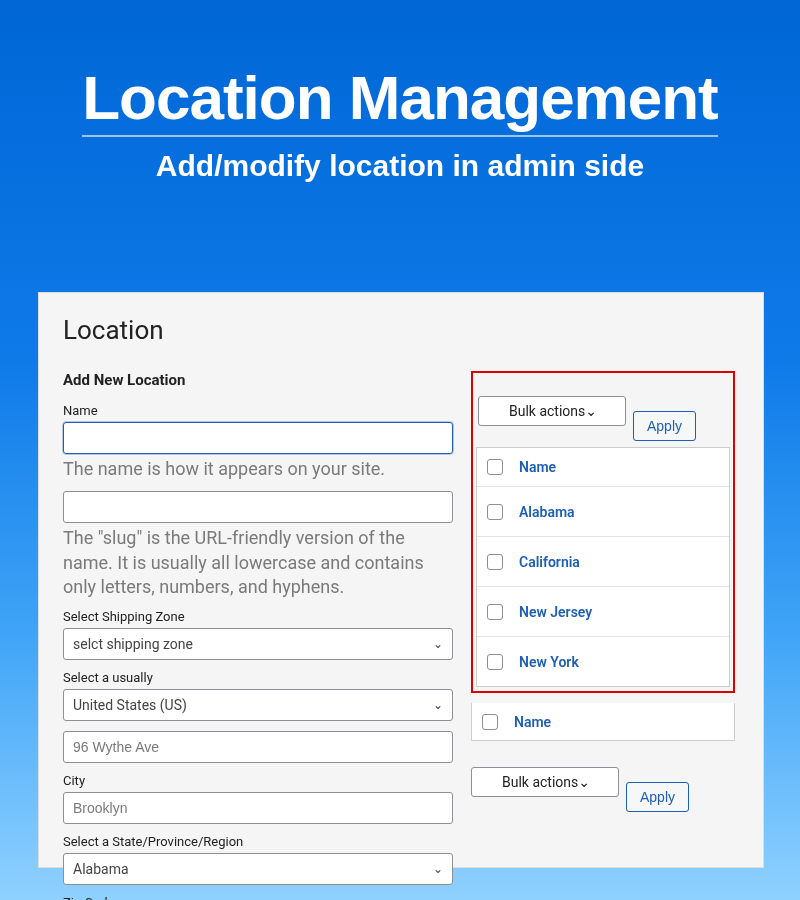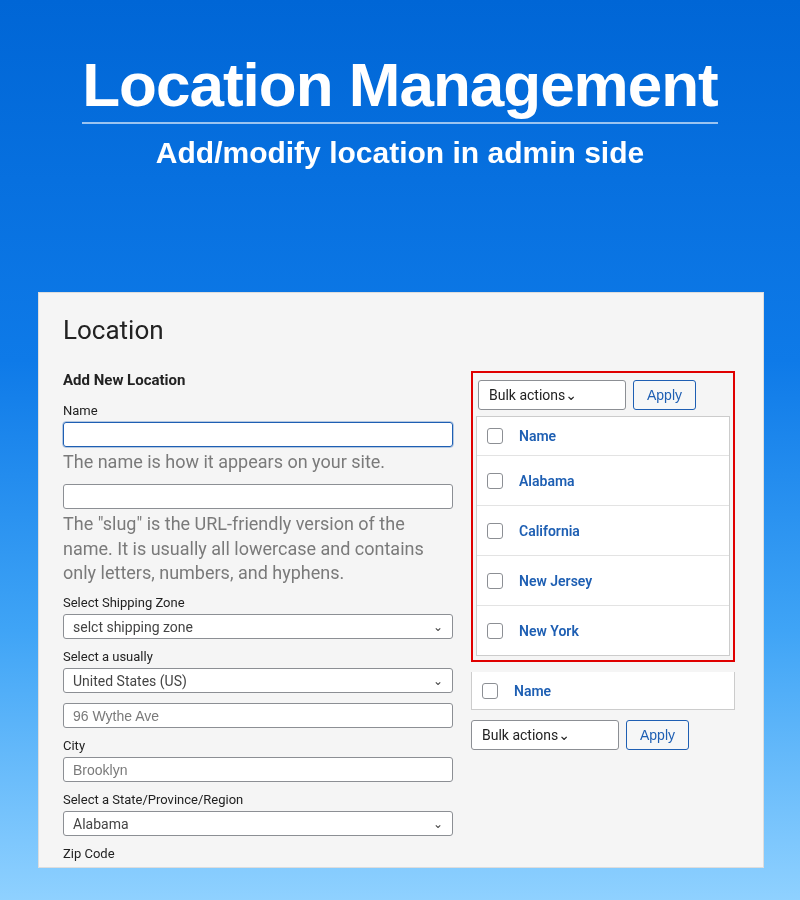--- a/index.html
+++ b/index.html
@@ -2,21 +2,21 @@
 <html><head>
 <meta charset="utf-8">
 <style>
   * { box-sizing: border-box; margin: 0; padding: 0; }
   html, body { width: 800px; height: 900px; }
   body {
     font-family: -apple-system, BlinkMacSystemFont, "Segoe UI", Roboto, sans-serif;
     background: linear-gradient(180deg, #0066D6 0%, #0E7AE8 40%, #3FA4F6 70%, #8FD1FF 100%);
     overflow: hidden;
   }
-  .hero { text-align: center; padding-top: 49px; color: #fff; }
+  .hero { text-align: center; padding-top: 62px; color: #fff; }
   .hero h1 {
     font-size: 62px; font-weight: 800; letter-spacing: -1px;
     font-family: "Segoe UI", "Helvetica Neue", Arial, sans-serif;
     font-stretch: condensed;
     border-bottom: 2px solid rgba(255,255,255,0.6);
     display: inline-block; padding-bottom: 2px;
   }
   .hero h2 {
     font-size: 30px; font-weight: 700; margin-top: 12px;
     font-family: "Segoe UI", "Helvetica Neue", Arial, sans-serif;
@@ -28,37 +28,37 @@
   }
   .panel-title { font-size: 26px; font-weight: 400; color: #222; margin-bottom: 26px; }
   .columns { display: flex; gap: 18px; }
   .left { flex: 0 0 390px; }
   .right { flex: 1; position: relative; }
   .sub-title { font-size: 15px; font-weight: 700; color: #222; margin-bottom: 14px; }
   .fld { margin-bottom: 10px; }
   .fld label { display:block; font-size: 13px; color: #222; margin-bottom: 4px; }
   .fld .hint { font-size: 18px; color: #7a7a7a; line-height: 1.35; margin-top: 3px; }
   .txt, .sel {
-    width: 100%; height: 25px; border: 1px solid #8c8f94; border-radius: 3px;
+    width: 100%; height: 32px; border: 1px solid #8c8f94; border-radius: 3px;
     background: #fff; font-size: 14px; padding: 0 9px; color: #444;
   }
   .txt.focus { border: 1.5px solid #1E5FB3; outline: 1px solid rgba(30,95,179,0.3); }
   .txt::placeholder { color: #7a7a7a; }
   .sel { position: relative; display:flex; align-items:center; justify-content:space-between; cursor:pointer;}
   .sel .chev { font-size: 12px; color:#444; }
   .redbox { border: 2.5px solid #E00000; padding: 4px 3px; margin-bottom: 10px; }
   .toolbar { display:flex; gap:7px; align-items:center; padding: 3px 2px 6px 2px;}
   .bulk {
-    display:flex; align-items:center; justify-content:flex-start;
+    display:flex; align-items:center; justify-content:center;
     width: 148px; height: 30px; border:1px solid #8c8f94; border-radius:3px;
     background:#fff; font-size:14px; padding: 0 8px 0 10px; color:#222; cursor:pointer;
   }
   .apply-btn {
     height: 30px; padding: 0 13px; border:1px solid #1E5FB3; border-radius:3px;
-    background:#f6f7f7; color:#1E5FB3; font-size:14px; cursor:pointer;
+    background:#f6f7f7; color:#1E5FB3; font-size:14px; cursor:pointer;margin-top:31px;
   }
   .tbl { border:1px solid #ccc; background:#fff; }
   .row { display:flex; align-items:center; height:50px; padding:0 10px; border-top:1px solid #e3e3e3;}
   .row:first-child { border-top:none; height:38px; background:#fff;}
   .row .cb {
     width:16px; height:16px; border:1px solid #8c8f94; border-radius:3px; background:#fff;
     margin-right: 16px; cursor:pointer;
   }
   .row .link { color:#1E5FB3; font-weight:600; font-size:14px; }
   .row.head .link { font-weight:600; }

